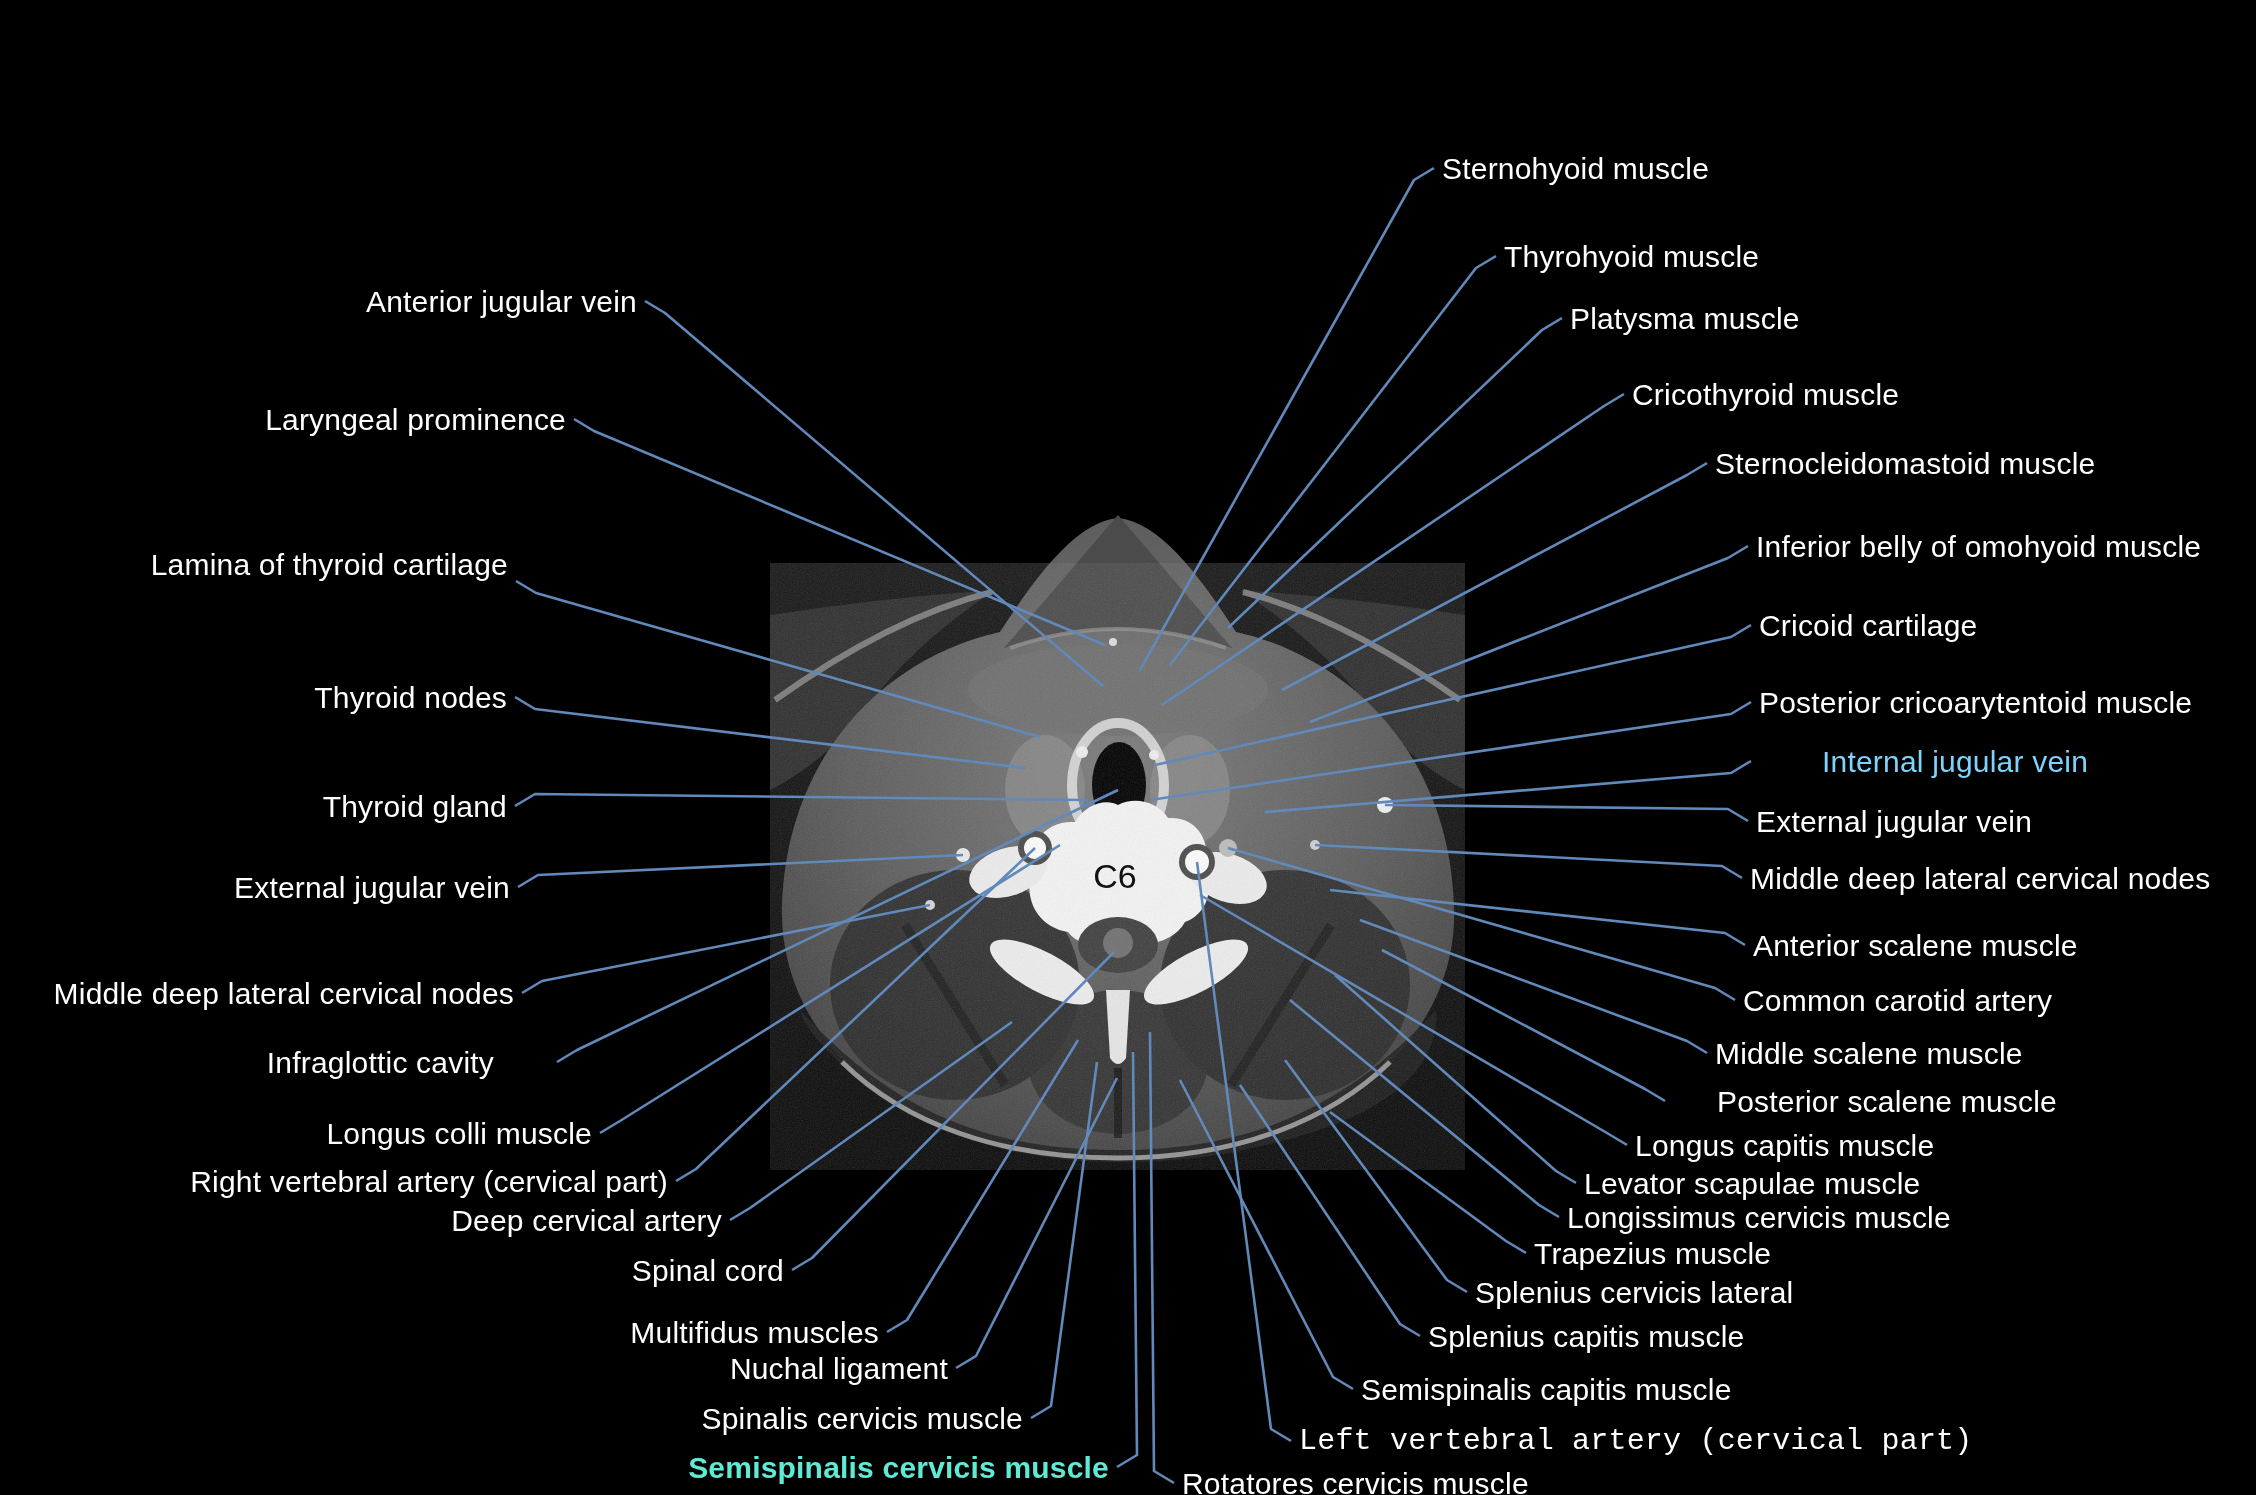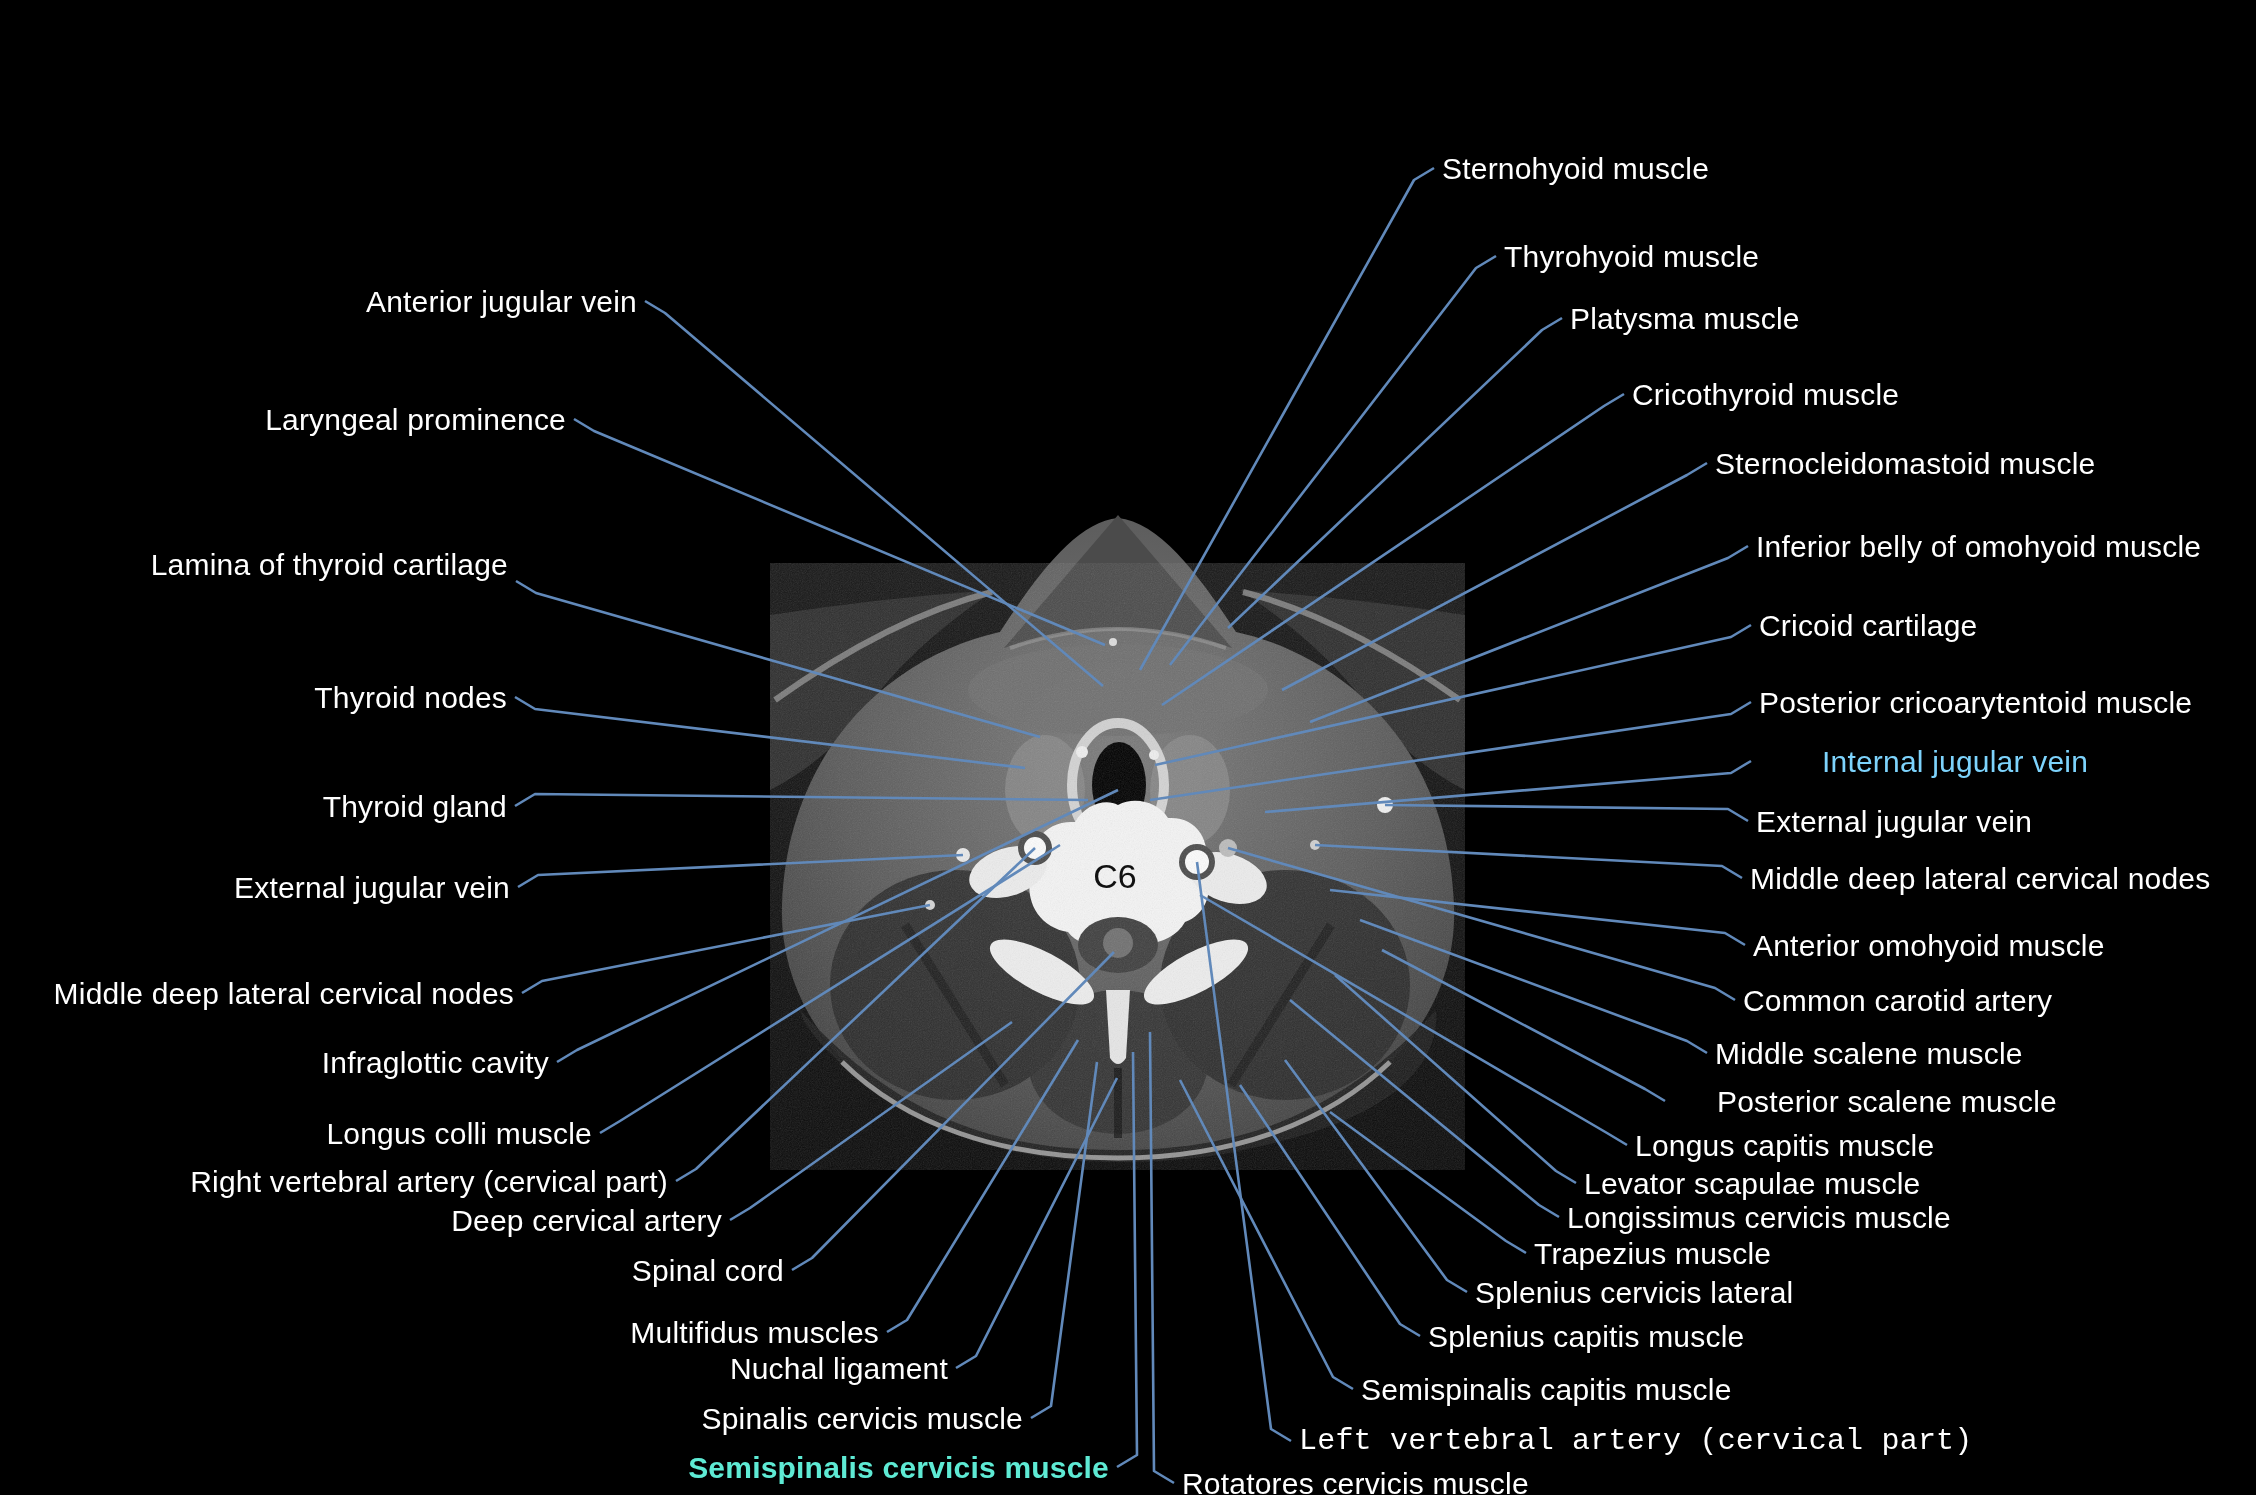--- a/index.html
+++ b/index.html
@@ -141,41 +141,41 @@
   </svg>
 
   <div id="labels">
       <div class="label" style="top: 301px; right: 1619px; color: rgb(255, 255, 255);">Anterior jugular vein</div>
       <div class="label" style="top: 419px; right: 1690px; color: rgb(255, 255, 255);">Laryngeal prominence</div>
       <div class="label" style="top: 564px; right: 1748px; color: rgb(255, 255, 255);">Lamina of thyroid cartilage</div>
       <div class="label" style="top: 697px; right: 1749px; color: rgb(255, 255, 255);">Thyroid nodes</div>
       <div class="label" style="top: 806px; right: 1749px; color: rgb(255, 255, 255);">Thyroid gland</div>
       <div class="label" style="top: 887px; right: 1746px; color: rgb(255, 255, 255);">External jugular vein</div>
       <div class="label" style="top: 993px; right: 1742px; color: rgb(255, 255, 255);">Middle deep lateral cervical nodes</div>
-      <div class="label" style="top: 1062px; right: 1707px; color: rgb(255, 255, 255);">Infraglottic cavity</div>
+      <div class="label" style="top: 1062px; right: 1762px; color: rgb(255, 255, 255);">Infraglottic cavity</div>
       <div class="label" style="top: 1133px; right: 1664px; color: rgb(255, 255, 255);">Longus colli muscle</div>
       <div class="label" style="top: 1181px; right: 1588px; color: rgb(255, 255, 255);">Right vertebral artery (cervical part)</div>
       <div class="label" style="top: 1220px; right: 1534px; color: rgb(255, 255, 255);">Deep cervical artery</div>
       <div class="label" style="top: 1270px; right: 1472px; color: rgb(255, 255, 255);">Spinal cord</div>
       <div class="label" style="top: 1332px; right: 1377px; color: rgb(255, 255, 255);">Multifidus muscles</div>
       <div class="label" style="top: 1368px; right: 1308px; color: rgb(255, 255, 255);">Nuchal ligament</div>
       <div class="label" style="top: 1418px; right: 1233px; color: rgb(255, 255, 255);">Spinalis cervicis muscle</div>
       <div class="label" style="top: 1467px; right: 1147px; color: #5eead4; font-weight: bold;">Semispinalis cervicis muscle</div>
       <div class="label" style="top: 168px; left: 1442px; color: rgb(255, 255, 255);">Sternohyoid muscle</div>
       <div class="label" style="top: 256px; left: 1504px; color: rgb(255, 255, 255);">Thyrohyoid muscle</div>
       <div class="label" style="top: 318px; left: 1570px; color: rgb(255, 255, 255);">Platysma muscle</div>
       <div class="label" style="top: 394px; left: 1632px; color: rgb(255, 255, 255);">Cricothyroid muscle</div>
       <div class="label" style="top: 463px; left: 1715px; color: rgb(255, 255, 255);">Sternocleidomastoid muscle</div>
       <div class="label" style="top: 546px; left: 1756px; color: rgb(255, 255, 255);">Inferior belly of omohyoid muscle</div>
       <div class="label" style="top: 625px; left: 1759px; color: rgb(255, 255, 255);">Cricoid cartilage</div>
       <div class="label" style="top: 702px; left: 1759px; color: rgb(255, 255, 255);">Posterior cricoarytentoid muscle</div>
       <div class="label" style="top: 761px; left: 1822px; color: #7dd3fc;">Internal jugular vein</div>
       <div class="label" style="top: 821px; left: 1756px; color: rgb(255, 255, 255);">External jugular vein</div>
       <div class="label" style="top: 878px; left: 1750px; color: rgb(255, 255, 255);">Middle deep lateral cervical nodes</div>
-      <div class="label" style="top: 945px; left: 1753px; color: rgb(255, 255, 255);">Anterior omohyoid muscle</div>
+      <div class="label" style="top: 945px; left: 1753px; color: rgb(255, 255, 255);">Anterior scalene muscle</div>
       <div class="label" style="top: 1000px; left: 1743px; color: rgb(255, 255, 255);">Common carotid artery</div>
       <div class="label" style="top: 1053px; left: 1715px; color: rgb(255, 255, 255);">Middle scalene muscle</div>
       <div class="label" style="top: 1101px; left: 1673px; color: rgb(255, 255, 255); margin-left: 44px;">Posterior scalene muscle</div>
       <div class="label" style="top: 1145px; left: 1635px; color: rgb(255, 255, 255);">Longus capitis muscle</div>
       <div class="label" style="top: 1183px; left: 1584px; color: rgb(255, 255, 255);">Levator scapulae muscle</div>
       <div class="label" style="top: 1217px; left: 1567px; color: rgb(255, 255, 255);">Longissimus cervicis muscle</div>
       <div class="label" style="top: 1253px; left: 1534px; color: rgb(255, 255, 255);">Trapezius muscle</div>
       <div class="label" style="top: 1292px; left: 1475px; color: rgb(255, 255, 255);">Splenius cervicis lateral</div>
       <div class="label" style="top: 1336px; left: 1428px; color: rgb(255, 255, 255);">Splenius capitis muscle</div>
       <div class="label" style="top: 1389px; left: 1361px; color: rgb(255, 255, 255);">Semispinalis capitis muscle</div>

